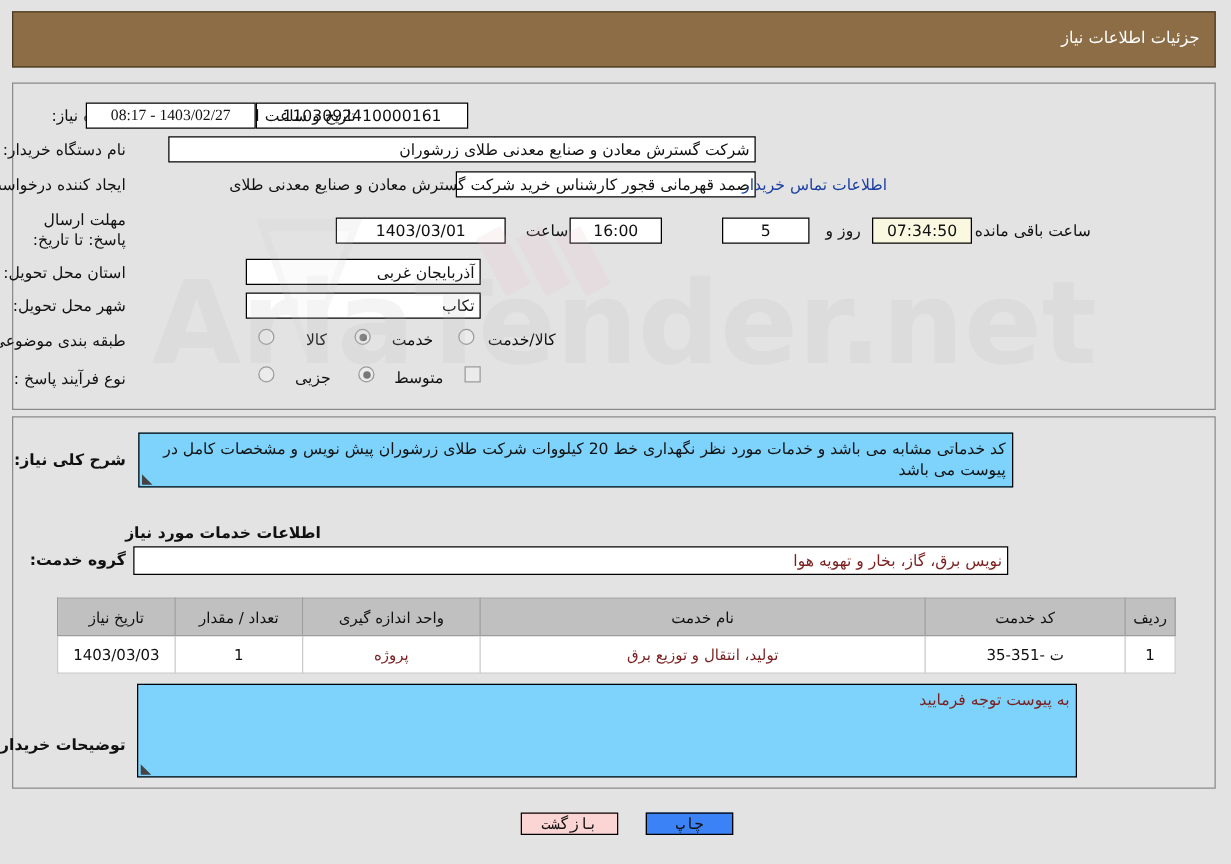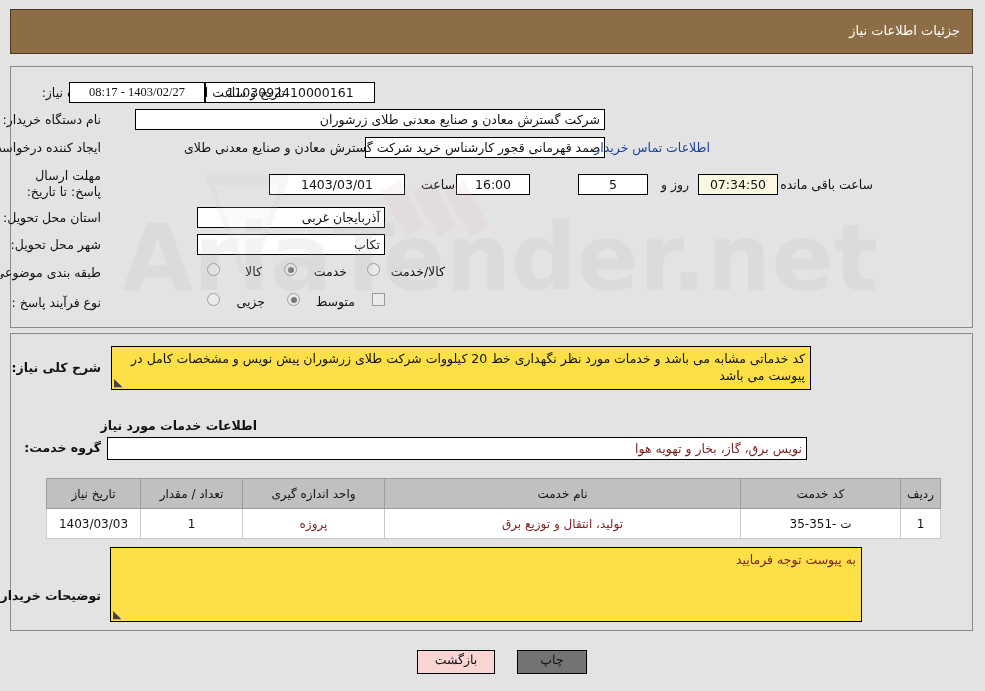--- a/index.html
+++ b/index.html
@@ -122,21 +122,21 @@
   .radio-label {
     position: absolute;
     font-size: 12.5px;
     color: #111;
     white-space: nowrap;
   }
 
   
   .ta {
     position: absolute;
-    background: #fde047;
+    background: #7dd3fc;
     border: 1px solid #000;
     box-sizing: border-box;
     font-size: 12.5px;
     color: #111;
     padding: 3px 5px;
     text-align: right;
     line-height: 17px;
     overflow: hidden;
   }
   .ta .grip {
@@ -183,31 +183,31 @@
     height: 27px;
     text-align: center;
     color: #7b1f1f;
     font-size: 12px;
   }
   table.items td.num { color: #111; }
 
   
   .btn {
     position: absolute;
-    height: 24px;
+    height: 18px;
     border: 1px solid #000;
     box-sizing: border-box;
     font-size: 12.5px;
     color: #111;
     text-align: center;
     line-height: 19px;
     cursor: pointer;
-    font-family: Liberation Serif, serif;
-  }
-  .btn.print  { background: #737373; }
+    font-family: Liberation Mono, monospace;
+  }
+  .btn.print  { background: #3b82f6; }
   .btn.back   { background: #fbd4d4; }
 
   .maroon { color: #7b1f1f; }
 </style>
 </head>
 <body>
 
 <div id="page">
 
   <svg class="watermark" viewBox="0 0 985 220" xmlns="http://www.w3.org/2000/svg">

